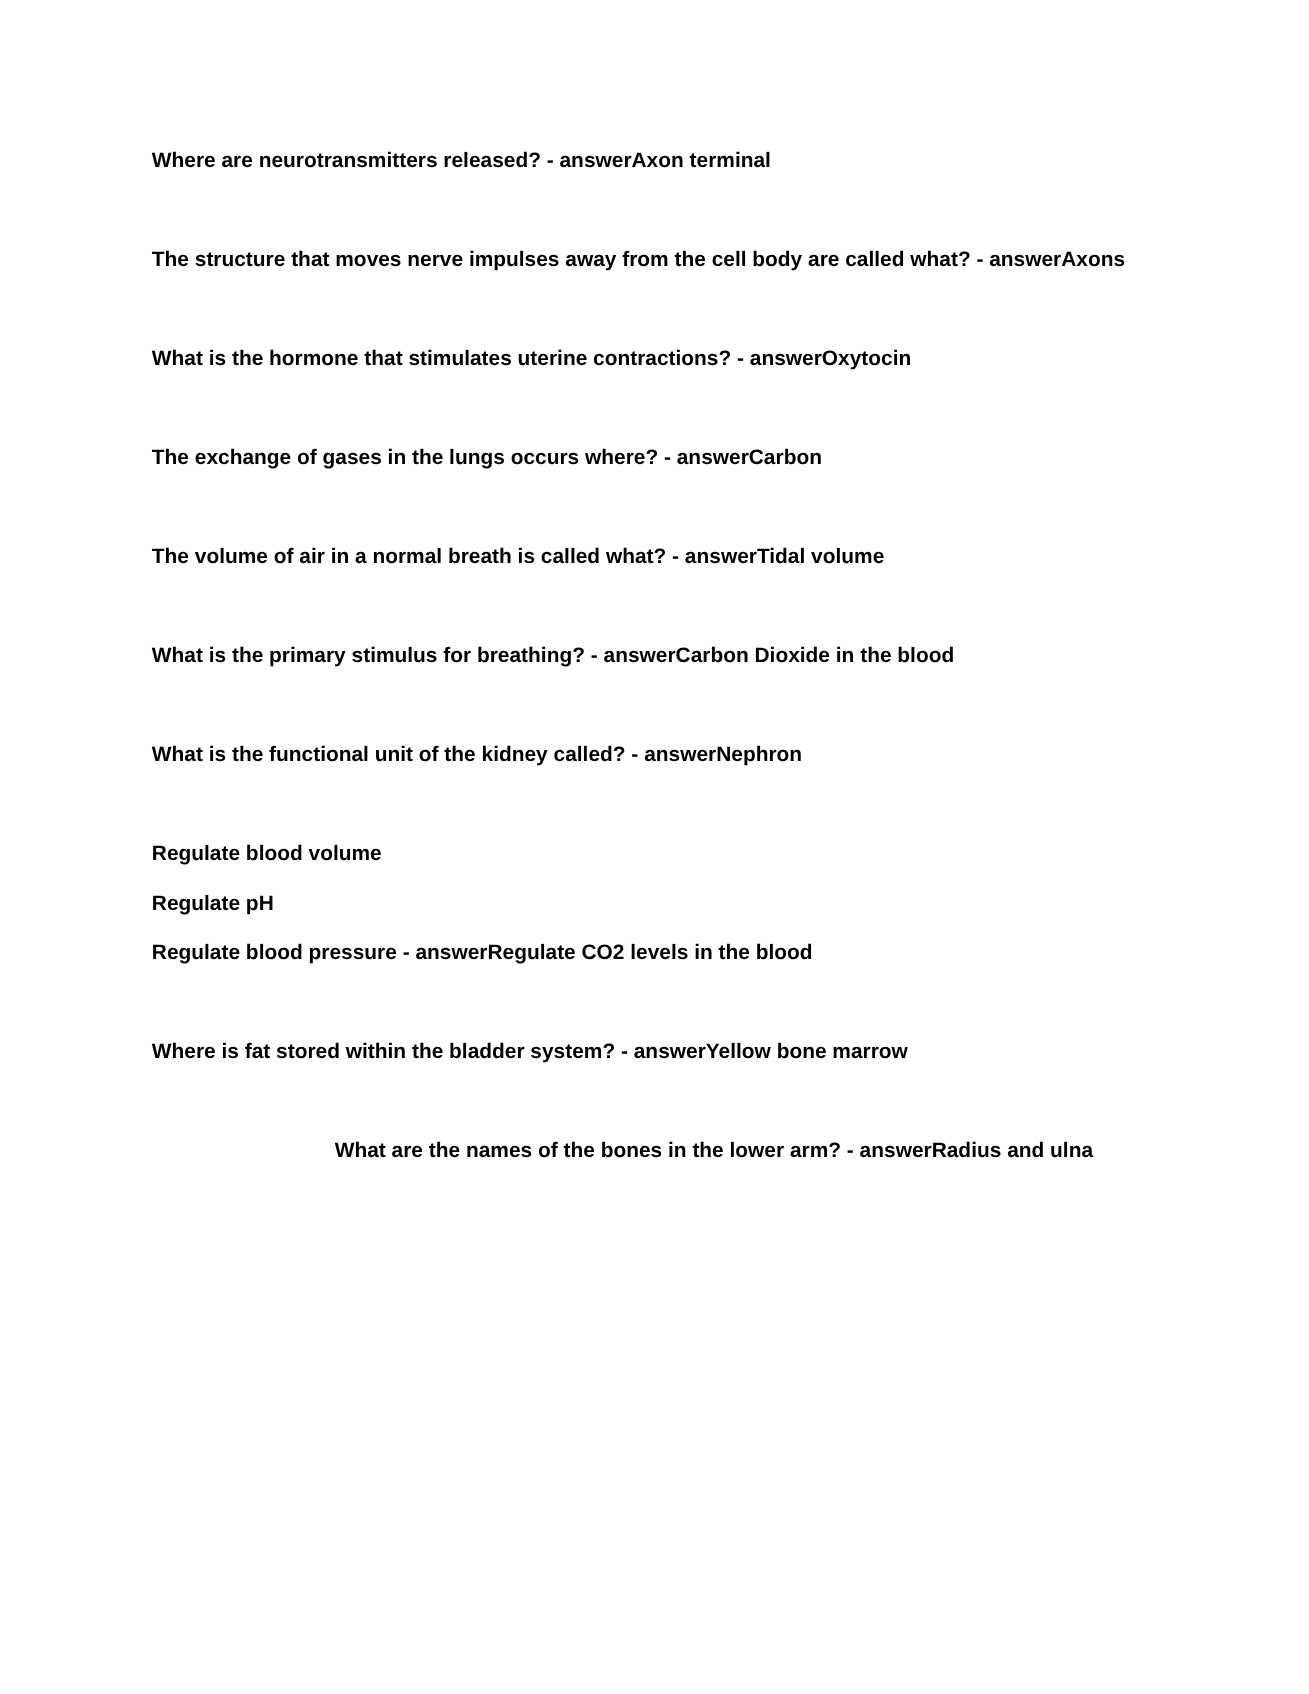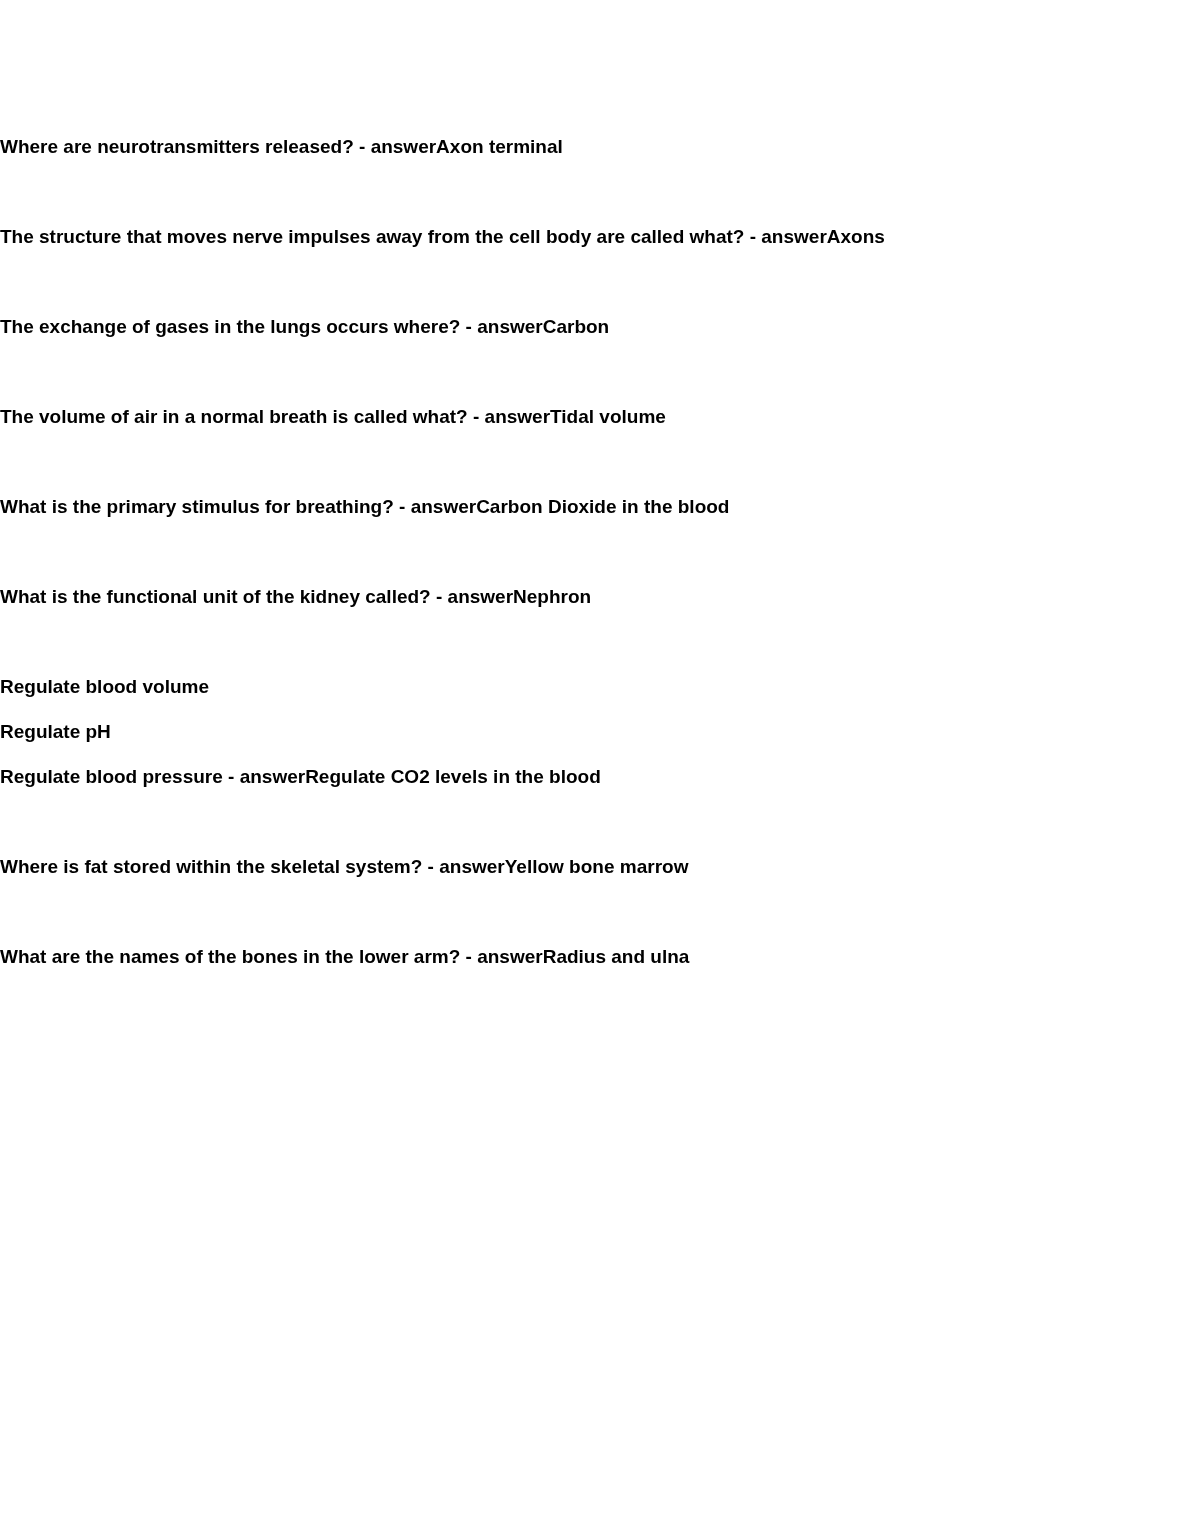--- a/index.html
+++ b/index.html
@@ -9,52 +9,55 @@
   }
   .page {
     position: relative;
     width: 1190px;
     height: 1540px;
     background: #ffffff;
     overflow: hidden;
   }
   .content {
     padding-top: 134px;
+    padding-left: 138px;
     padding-right: 30px;
   }
   .para {
     margin: 0;
     font-family: "Liberation Sans", "DejaVu Sans", sans-serif;
     font-weight: 700;
     font-size: 19px;
     line-height: 25px;
     color: #000000;
     white-space: nowrap;
     letter-spacing: 0;
   }
   .para.qa {
     margin-bottom: 65px;   
   }
   .para.list {
     margin-bottom: 20px;   
   }
   .para:last-child {
     margin-bottom: 0;
+    text-align: center;
   }
 </style>
 </head>
 <body>
 
 <div class="page">
   <div class="content" id="paragraph-container">
       <p class="para qa">Where are neurotransmitters released? - answerAxon terminal</p>
       <p class="para qa">The structure that moves nerve impulses away from the cell body are called what? - answerAxons</p>
+      <p class="para qa">What is the hormone that stimulates uterine contractions? - answerOxytocin</p>
       <p class="para qa">The exchange of gases in the lungs occurs where? - answerCarbon</p>
       <p class="para qa">The volume of air in a normal breath is called what? - answerTidal volume</p>
       <p class="para qa">What is the primary stimulus for breathing? - answerCarbon Dioxide in the blood</p>
       <p class="para qa">What is the functional unit of the kidney called? - answerNephron</p>
       <p class="para list">Regulate blood volume</p>
       <p class="para list">Regulate pH</p>
       <p class="para qa">Regulate blood pressure - answerRegulate CO2 levels in the blood</p>
-      <p class="para qa">Where is fat stored within the skeletal system? - answerYellow bone marrow</p>
+      <p class="para qa">Where is fat stored within the bladder system? - answerYellow bone marrow</p>
       <p class="para qa">What are the names of the bones in the lower arm? - answerRadius and ulna</p>
     </div>
 </div>
 
 </body></html>

